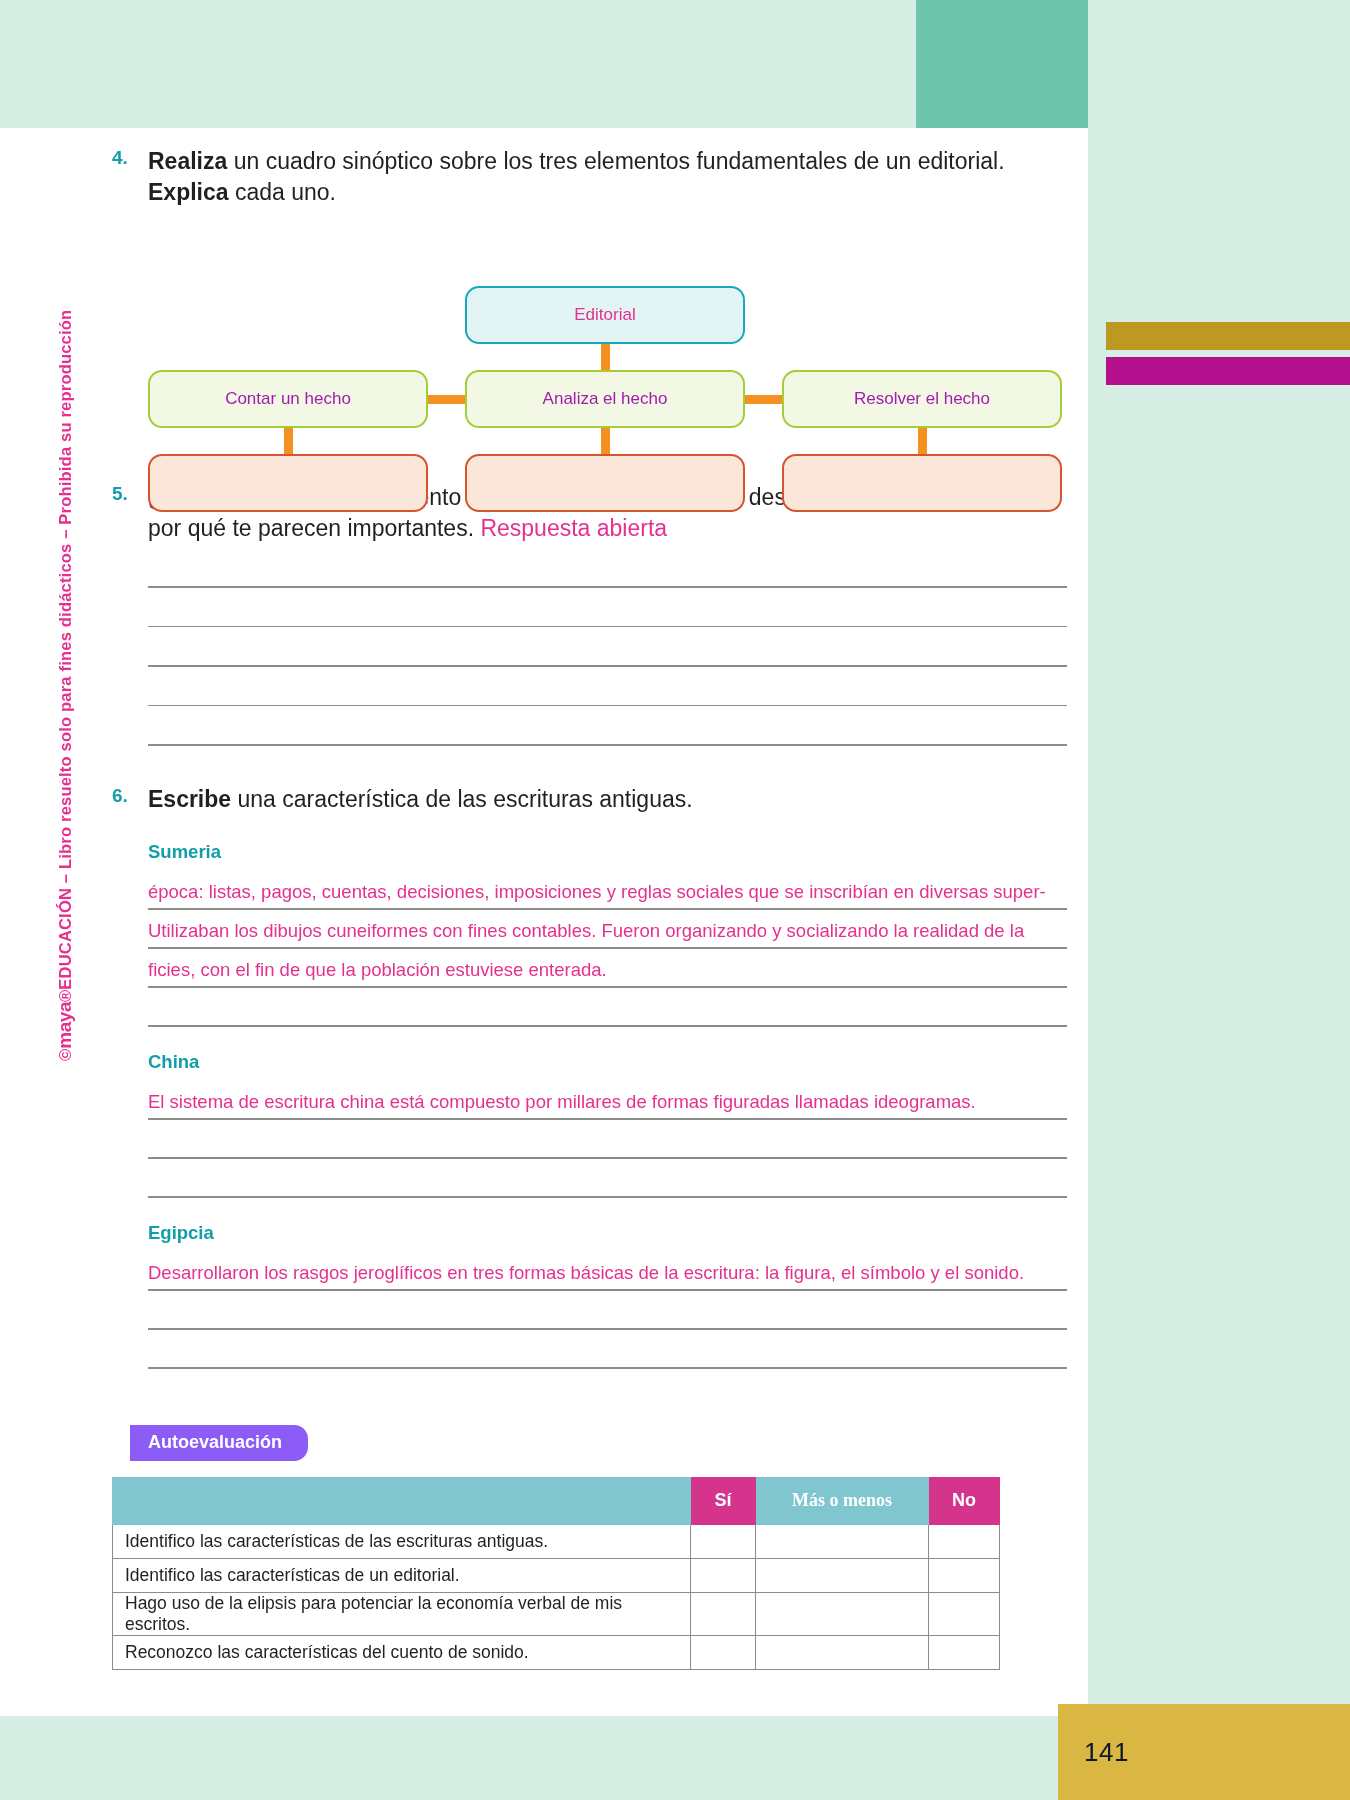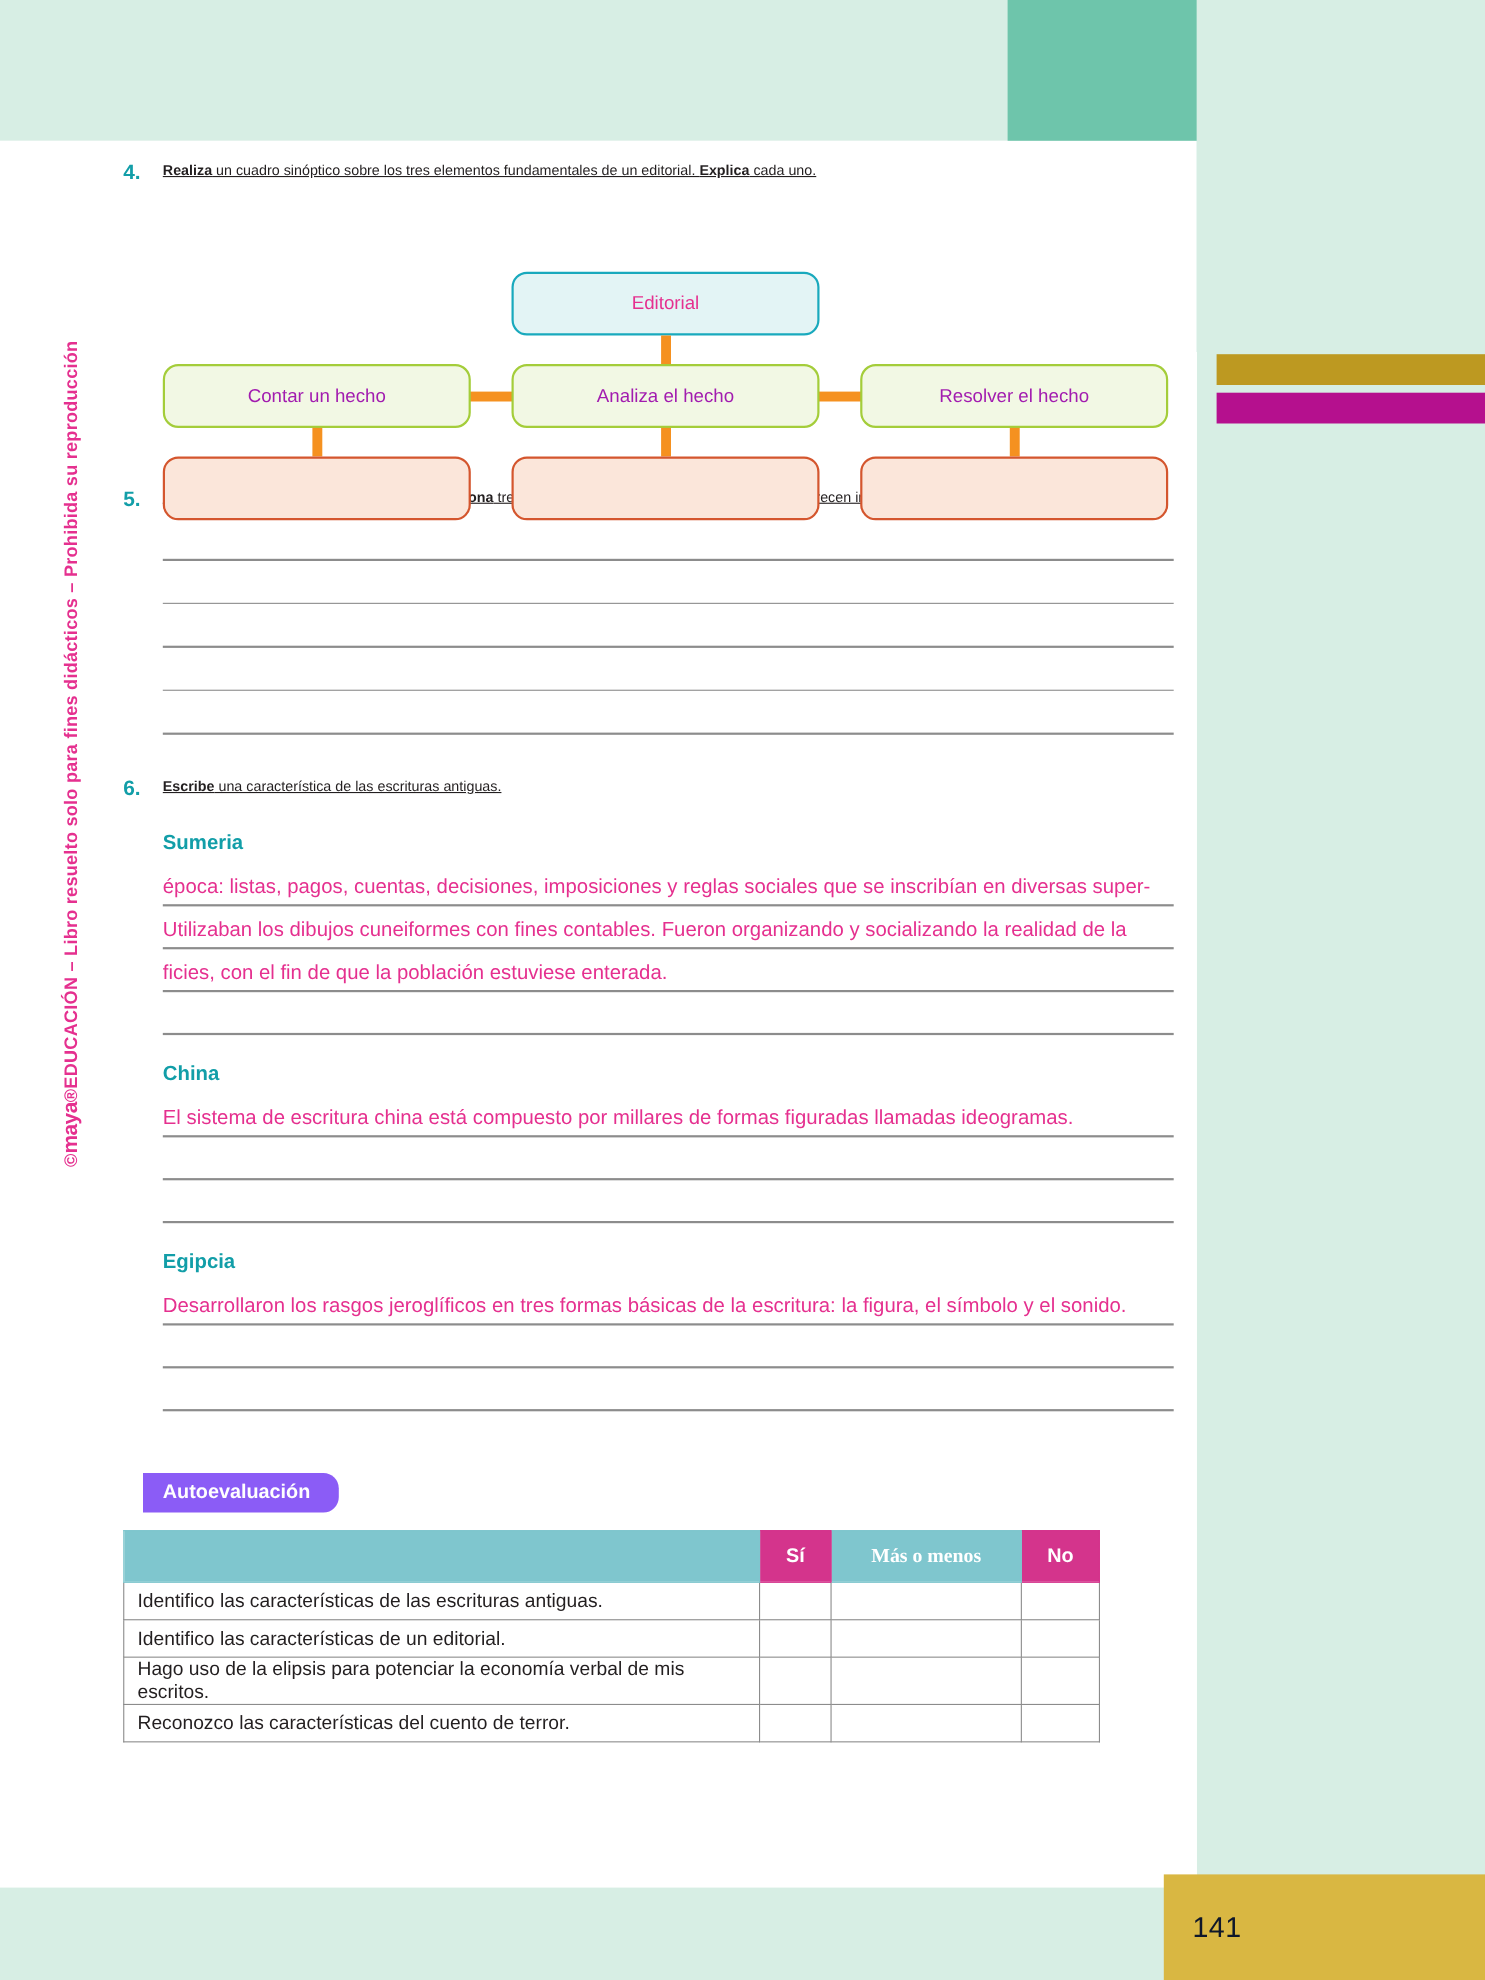--- a/index.html
+++ b/index.html
@@ -108,25 +108,24 @@
   }
   .q-num {
     color: #129ea8;
     font-weight: bold;
     font-size: 19px;
     width: 36px;
     flex: none;
     padding-top: 1px;
   }
   .q-text {
-    font-size: 13px;
+    font-size: 23px;
     color: #231f20;
     line-height: 1.35;
     flex: 1;
-    text-decoration: underline;
   }
   .q-text b { font-weight: bold; }
   .answer-pink { color: #e5308f; }
 
   
   .diagram {
     position: relative;
     height: 232px;
     margin-top: 20px;
   }
@@ -398,21 +397,21 @@
             <td class="mark"></td>
             <td class="mark"></td>
           </tr>
           <tr>
             <td>Hago uso de la elipsis para potenciar la economía verbal de mis escritos.</td>
             <td class="mark"></td>
             <td class="mark"></td>
             <td class="mark"></td>
           </tr>
           <tr>
-            <td>Reconozco las características del cuento de terror.</td>
+            <td>Reconozco las características del cuento de sonido.</td>
             <td class="mark"></td>
             <td class="mark"></td>
             <td class="mark"></td>
           </tr>
         </tbody>
       </table>
     </div>
 
   </div>
 </div>

